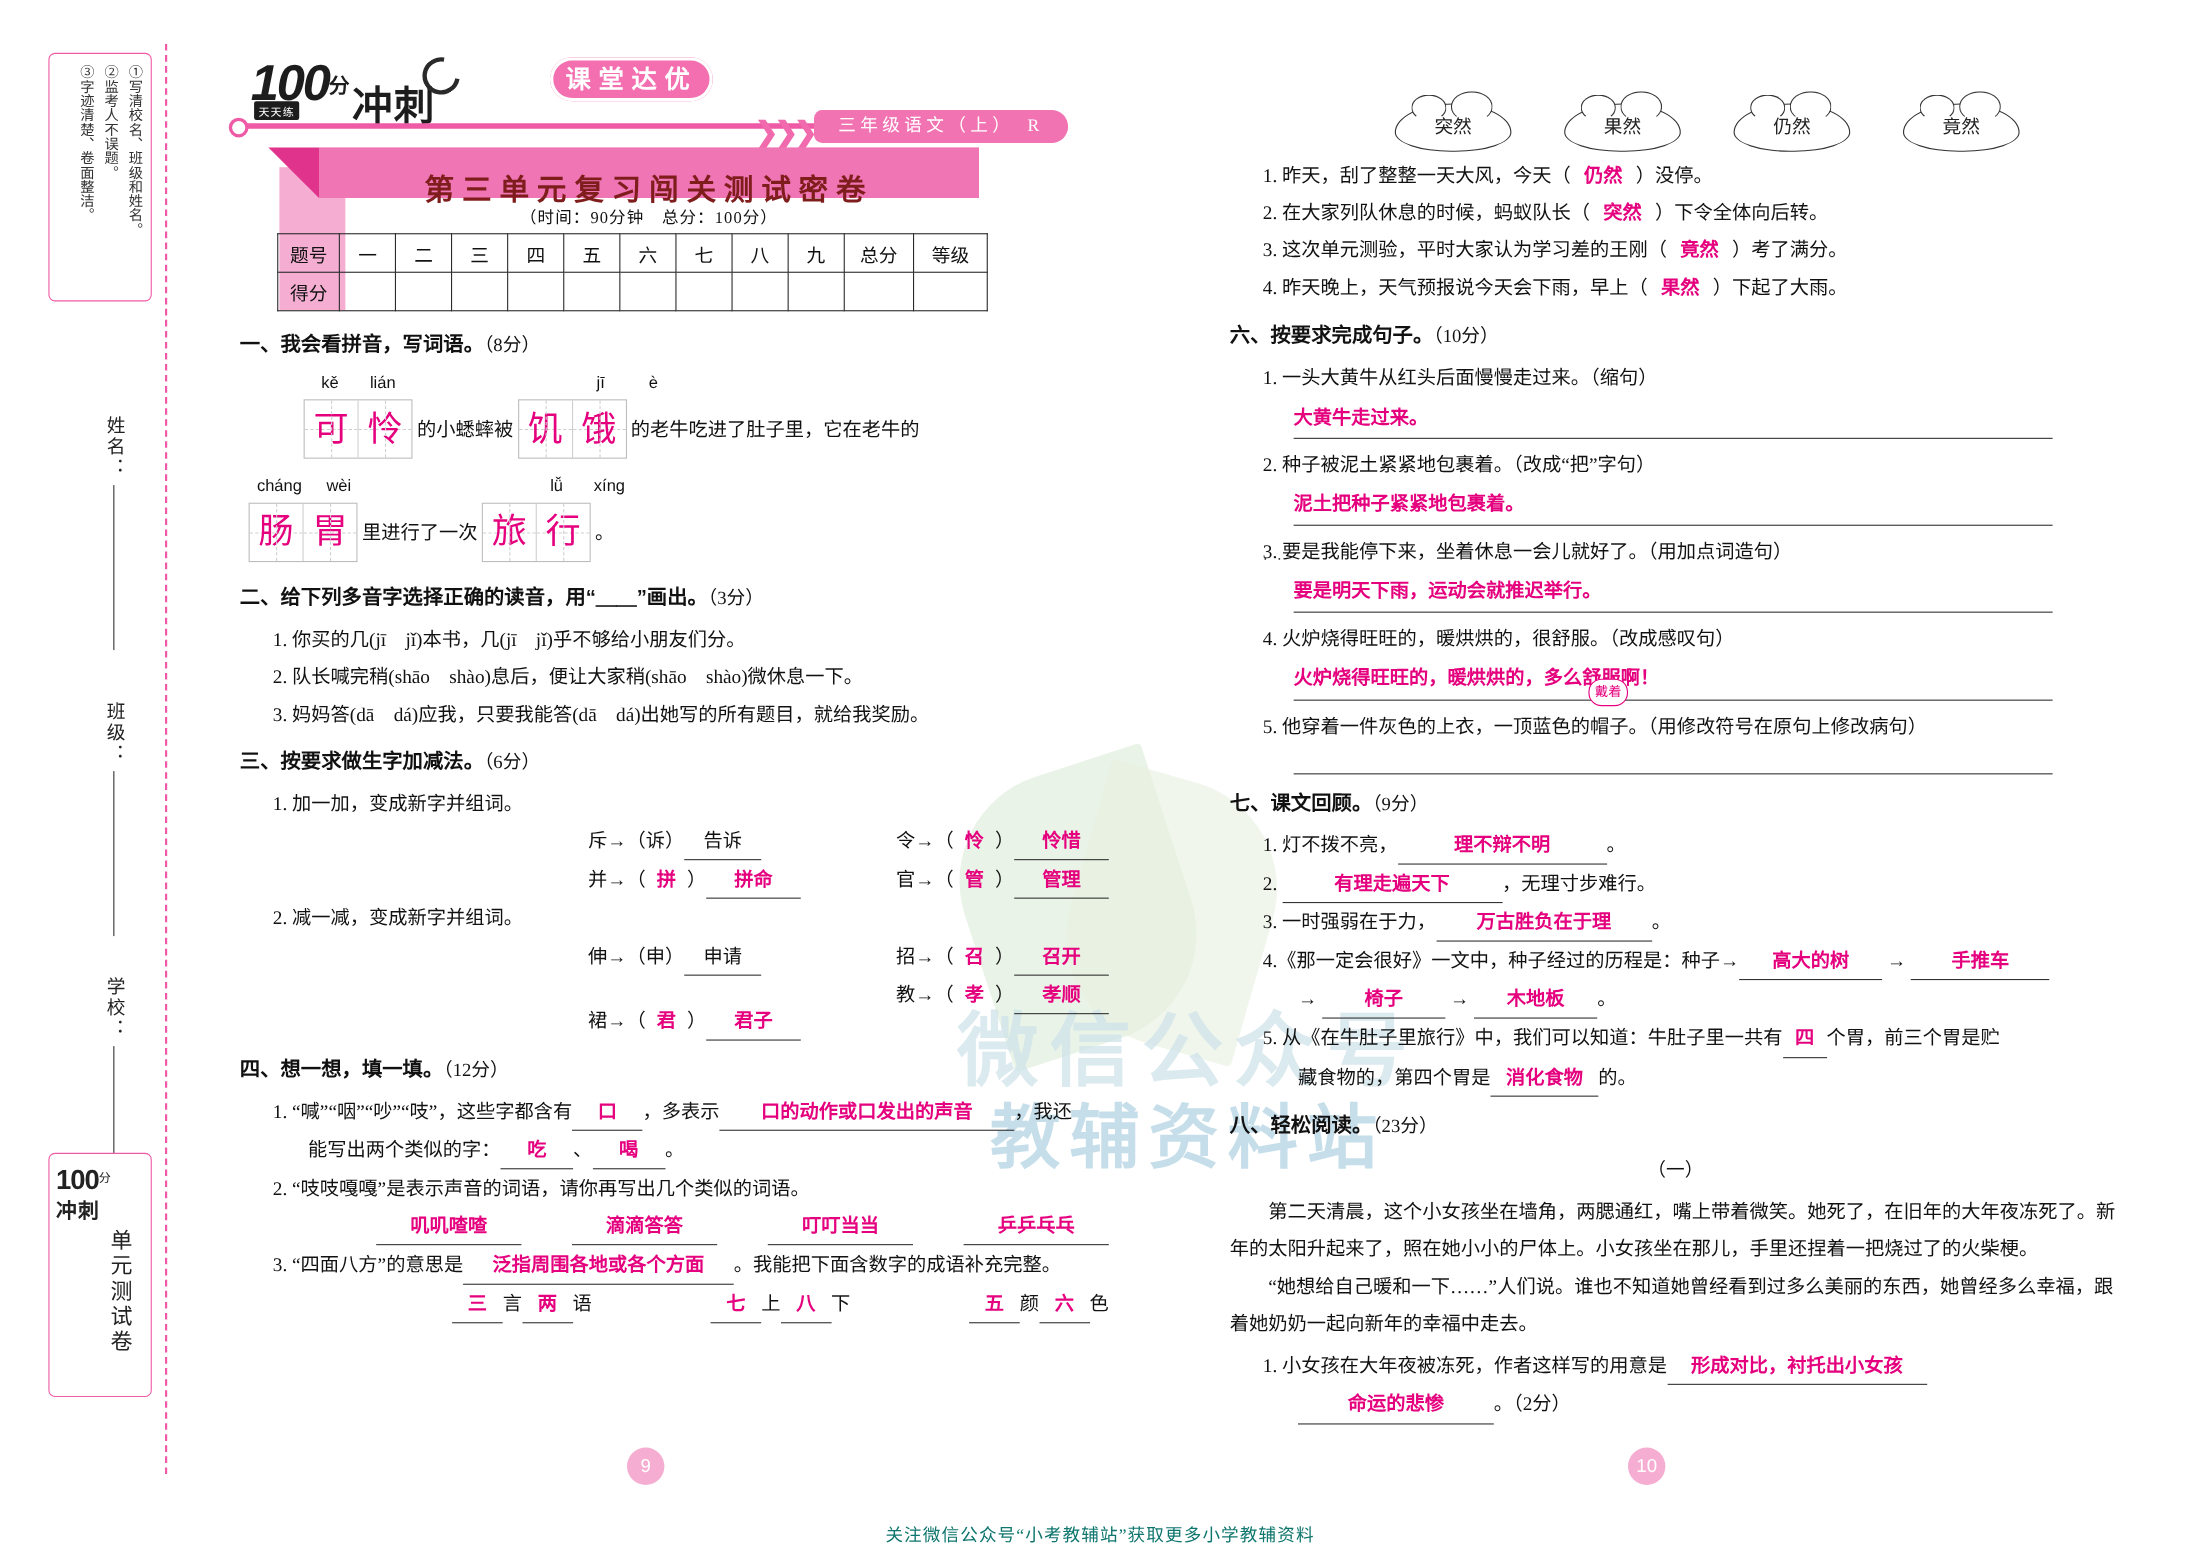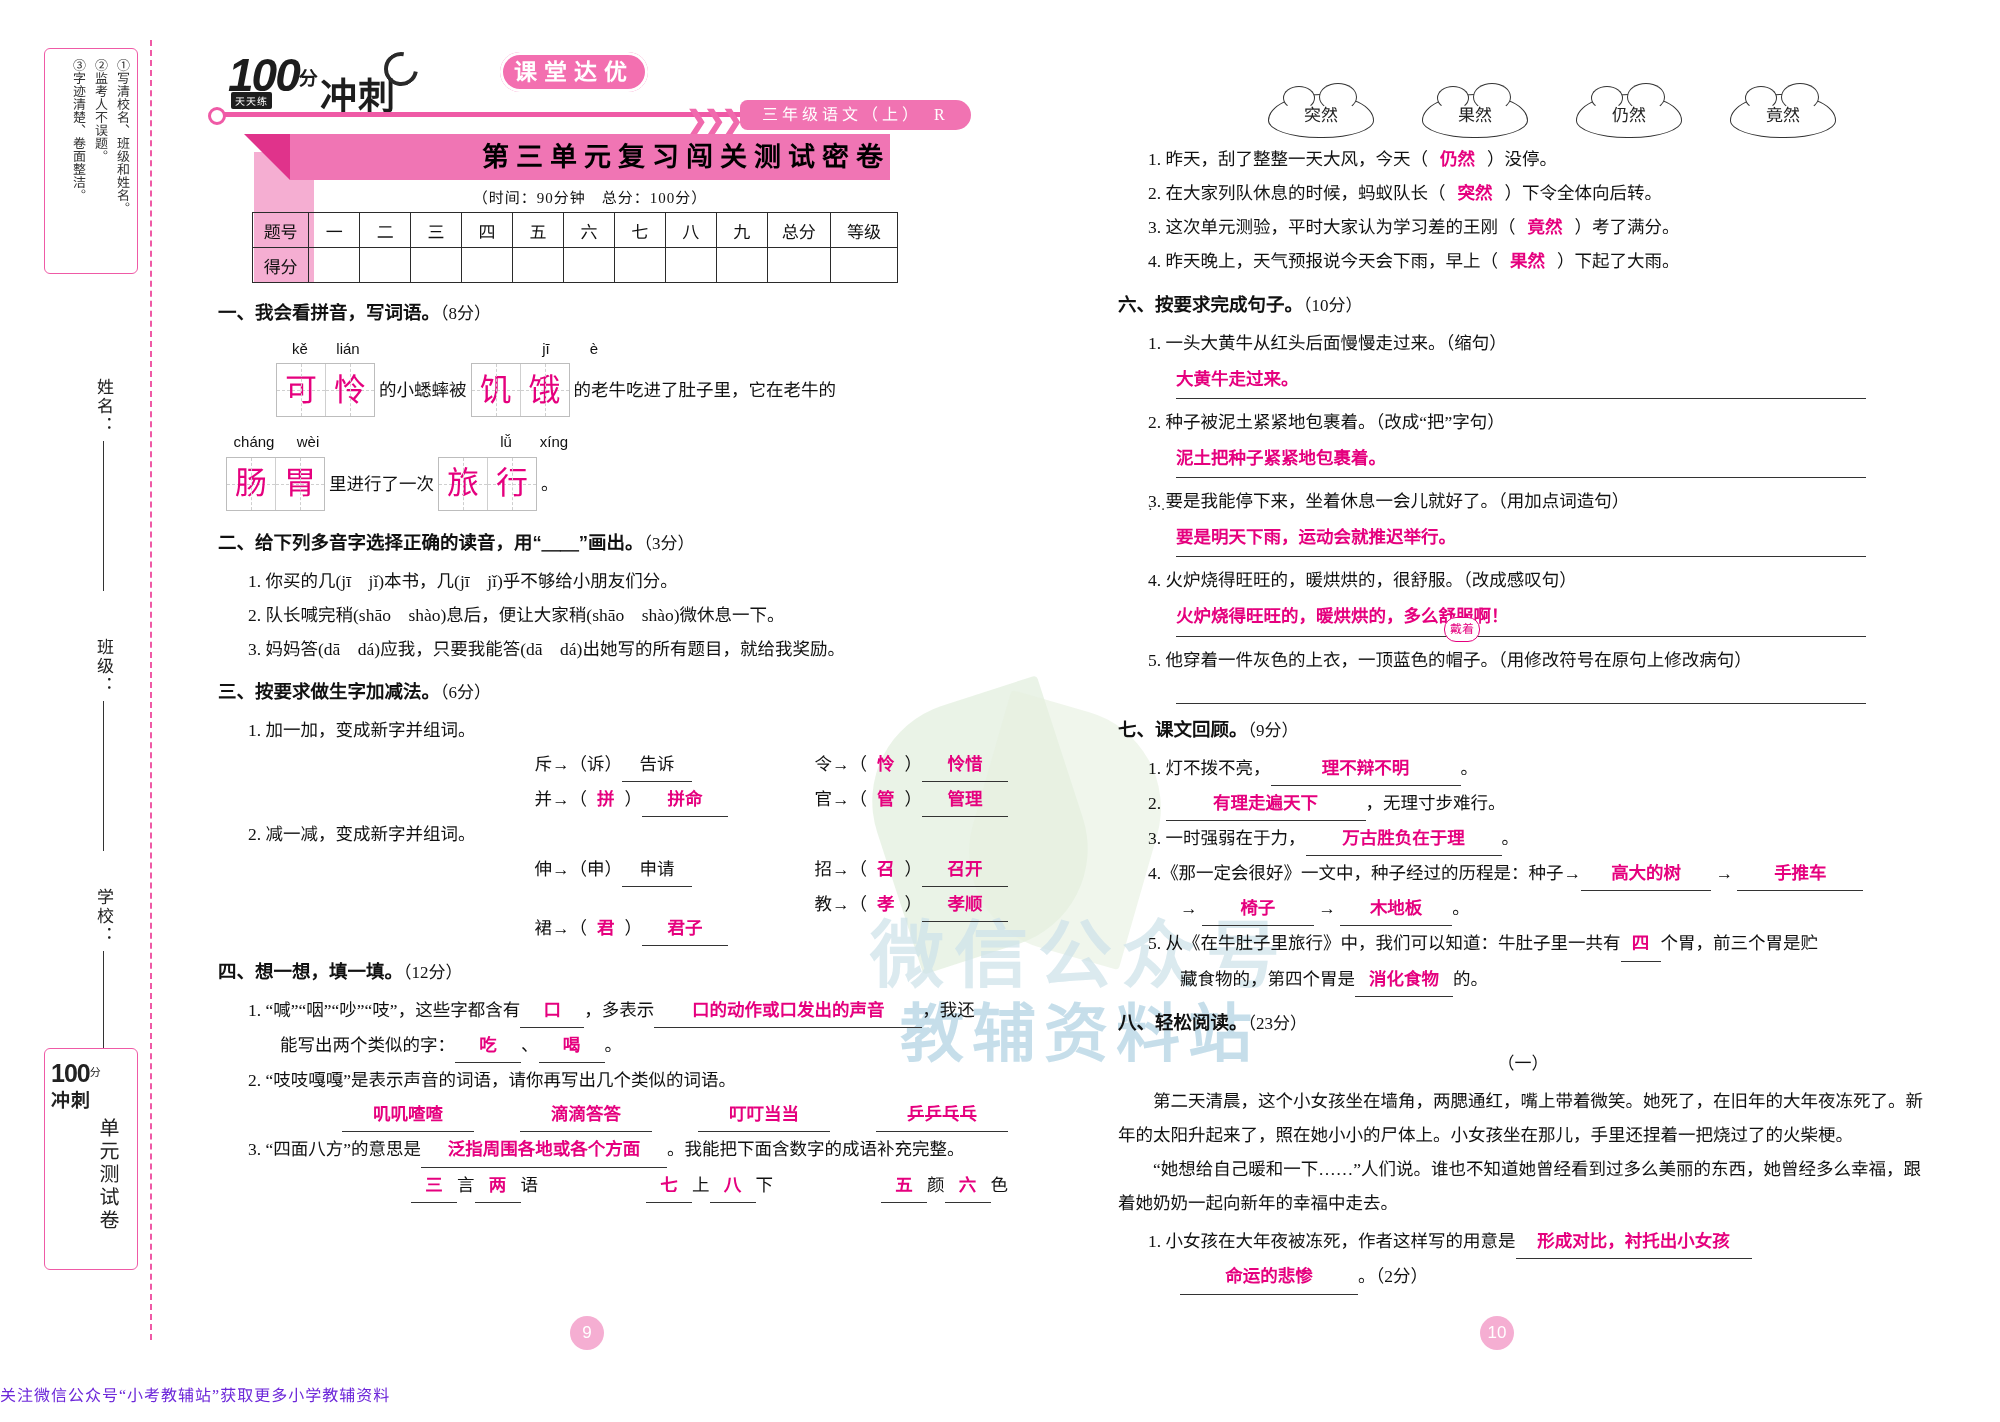--- a/index.html
+++ b/index.html
@@ -139,22 +139,22 @@
 
   .title-banner{
     position:absolute;left:90px;top:134px;width:600px;height:46px;
     background:#f075b4;
   }
   .title-banner .tri{
     position:absolute;left:-46px;top:0;width:0;height:0;
     border-top:46px solid #e0338b;border-left:46px solid transparent;
   }
   .title-banner .ttl{
-    position:absolute;left:0;top:0;width:600px;height:46px;line-height:46px;text-align:right;
-    color:#000000;font-size:27px;font-weight:bold;letter-spacing:7px;
+    position:absolute;left:0;top:16px;width:600px;height:46px;line-height:46px;text-align:center;
+    color:#7f1d1d;font-size:27px;font-weight:bold;letter-spacing:7px;
     font-family:"Liberation Serif",serif;
   }
   .title-shadow{
     position:absolute;left:54px;top:152px;width:60px;height:130px;background:#f5aed2;z-index:-1;
   }
   .subtitle{
     position:absolute;left:90px;top:186px;width:600px;text-align:center;
     font-size:15px;color:#111;letter-spacing:1px;
   }
 
@@ -240,22 +240,22 @@
 
   .pagenum{
     position:absolute;width:34px;height:34px;border-radius:50%;
     background:#f5aed2;color:#fff;display:flex;align-items:center;justify-content:center;
     font-size:17px;font-family:"Liberation Sans",sans-serif;z-index:6;
   }
   #pg-left{left:570px;top:1316px;}
   #pg-right{left:1480px;top:1316px;}
 
   .footer{
-    position:absolute;left:0;top:1382px;width:2000px;text-align:left;
-    font-size:16px;color:#6d28d9;letter-spacing:1px;z-index:6;
+    position:absolute;left:0;top:1382px;width:2000px;text-align:center;
+    font-size:16px;color:#0f766e;letter-spacing:1px;z-index:6;
     font-family:"Liberation Serif",serif;
   }
   .ov-word{
     position:absolute;left:-18px;top:-30px;border:1.4px solid #e5007e;border-radius:12px;
     padding:0 5px;font-size:12px;color:#e5007e;background:#fff;white-space:nowrap;
   }
 </style>
 </head>
 <body>
 

